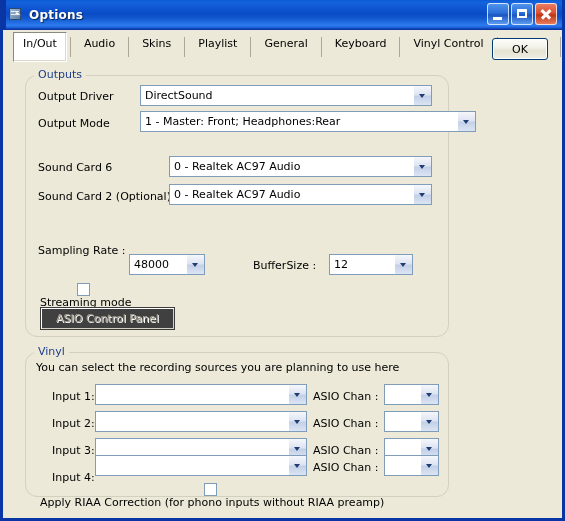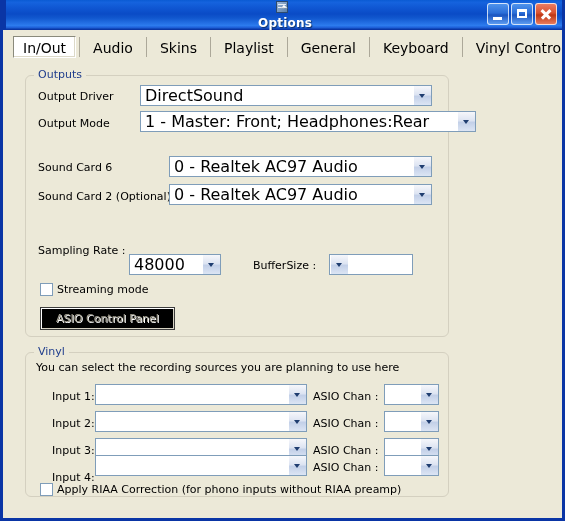--- a/index.html
+++ b/index.html
@@ -37,21 +37,20 @@
         #0F56D2 28%,
         #0A4BC6 48%,
         #1157CE 62%,
         #2C7BEE 88%,
         #1E5FD8 95%,
         #0C3FAE 100%);
     border-bottom: 1px solid #0A35A5;
     display: flex;
     align-items: center;
     padding-left: 5px;
-    flex-direction: column;
   }
   #titlebar::before {
     content: "";
     position: absolute;
     left: 0; top: 0; bottom: 0;
     width: 3px;
     background: #0A35A5;
   }
   .title-icon {
     width: 16px;
@@ -147,24 +146,24 @@
   
   #tabstrip {
     position: relative;
     height: 34px;
     display: flex;
     align-items: center;
     padding-left: 10px;
     background: #ECE9D8;
   }
   .tab {
-    height: 22px;
+    height: 30px;
     line-height: 22px;
     padding: 0 9px;
-    font-size: 14px;
+    font-size: 11px;
     color: #000000;
     white-space: nowrap;
     box-sizing: border-box;
     cursor: default;
     background: transparent;
     border: 1px solid transparent;
   }
   .tab.selected {
     background: #FFFFFF;
     border-top: 1px solid #8A8A7C;
@@ -195,21 +194,21 @@
     align-items: center;
     justify-content: center;
     cursor: default;
     box-sizing: border-box;
   }
 
   
   .groupbox {
     position: absolute;
     border: 1px solid #D4D0C0;
-    border-radius: 6px;
+    border-radius: 12px;
     box-sizing: border-box;
     background: transparent;
   }
   .groupbox > .gb-label {
     position: absolute;
     top: -8px;
     left: 8px;
     padding: 0 4px;
     background: #ECE9D8;
     color: #1F3D8C;
@@ -245,21 +244,21 @@
     box-sizing: border-box;
     background: #FFFFFF;
     border: 1px solid #7F9DB9;
     display: flex;
     align-items: center;
     cursor: default;
   }
   .combo .combo-text {
     flex: 1 1 auto;
     padding-left: 4px;
-    font-size: 16px;
+    font-size: 11px;
     color: #000000;
     white-space: nowrap;
     overflow: hidden;
     line-height: 19px;
   }
   .combo .combo-arrow {
     flex: 0 0 auto;
     width: 17px;
     height: 100%;
     background: linear-gradient(to bottom, #F6F7FB 0%, #DDE4F2 45%, #C3D0E8 55%, #DCE5F4 100%);
@@ -276,20 +275,21 @@
     border-right: 3.5px solid transparent;
     border-top: 4px solid #1F3D70;
   }
 
   
   .chk {
     position: absolute;
     display: flex;
     align-items: center;
     cursor: default;
+    flex-direction: column;
   }
   .chk .box {
     width: 13px;
     height: 13px;
     box-sizing: border-box;
     background: #FFFFFF;
     border: 1px solid #7F9DB9;
     flex: 0 0 auto;
     margin-right: 4px;
   }
@@ -298,21 +298,21 @@
     color: #000000;
     white-space: nowrap;
     line-height: 13px;
   }
 
   
   .pushbtn {
     position: absolute;
     height: 23px;
     box-sizing: border-box;
-    background: #000000;
+    background: #404040;
     border: 1px solid #000000;
     display: flex;
     align-items: center;
     justify-content: center;
     font-size: 11px;
     cursor: default;
   }
   .pushbtn.disabled {
     color: #ACA899;
     text-shadow: 1px 1px 0 #FFFFFF;
@@ -366,20 +366,21 @@
     <div class="tab">General</div>
     <div class="tab-sep"></div>
     <div class="tab">Keyboard</div>
     <div class="tab-sep"></div>
     <div class="tab">Vinyl Control</div>
     <div class="tab-sep"></div>
     <div class="tab">Debug</div>
     <div class="tab-sep"></div>
   </div>
 
+  <div id="ok-button">OK</div>
 
   <div class="groupbox" id="outputs-group">
     <div class="gb-label">Outputs</div>
   </div>
 
   <div class="lbl" style="left:35px; top:90px;">Output Driver</div>
   <div class="combo" style="left:137px; top:85px; width:292px;">
     <span class="combo-text">DirectSound</span>
     <span class="combo-arrow"></span>
   </div>
@@ -396,27 +397,28 @@
     <span class="combo-arrow"></span>
   </div>
 
   <div class="lbl" style="left:35px; top:190px;">Sound Card 2 (Optional)</div>
   <div class="combo" style="left:166px; top:184px; width:263px;">
     <span class="combo-text">0 - Realtek AC97 Audio</span>
     <span class="combo-arrow"></span>
   </div>
 
   <div class="lbl" style="left:35px; top:244px;">Sampling Rate :</div>
-  <div class="combo" style="left:126px; top:254px; width:92px;justify-content:flex-end;">
+  <div class="combo" style="left:126px; top:254px; width:76px;justify-content:flex-end;">
     <span class="combo-text">48000</span>
     <span class="combo-arrow"></span>
   </div>
 
   <div class="lbl" style="left:250px; top:259px;">BufferSize :</div>
   <div class="combo" style="left:326px; top:254px; width:84px;">
+    <span class="combo-text">12</span>
     <span class="combo-arrow"></span>
   </div>
 
   <div class="chk" style="left:37px; top:283px;">
     <span class="box"></span>
     <span class="chk-label">Streaming mode</span>
   </div>
 
   <div class="pushbtn disabled" style="left:37px; top:307px; width:135px;">
     <span>ASIO Control Panel</span>

